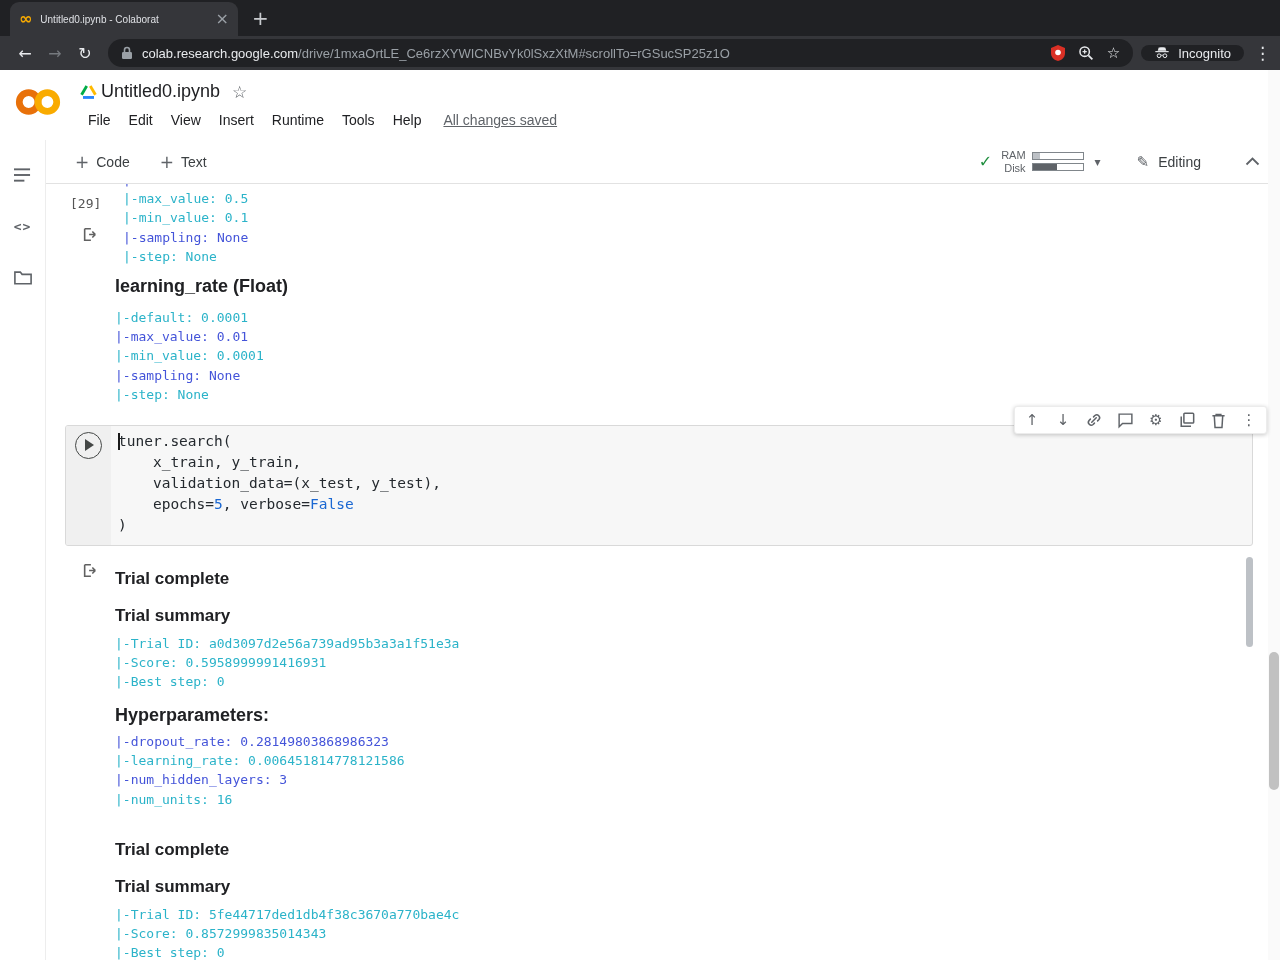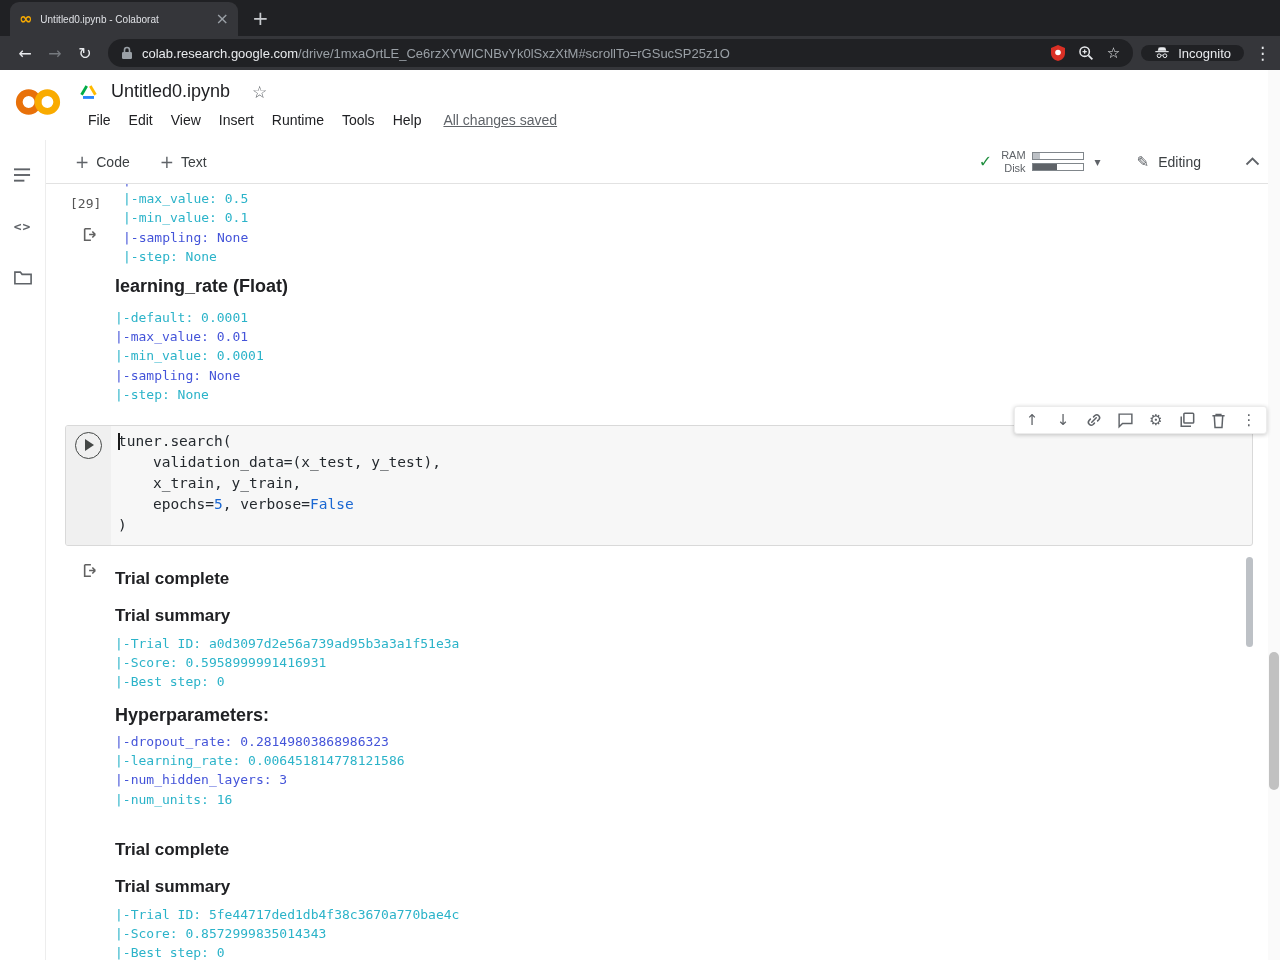--- a/index.html
+++ b/index.html
@@ -33,21 +33,21 @@
   .url .domain { color:#e8eaed; }
   .pill-icons { display:flex; gap:13px; align-items:center; }
   .incog { display:flex; align-items:center; gap:8px; background:#202124; border-radius:14px;
            height:16px; padding:0 13px; color:#e8eaed; font-size:13px; }
   .browser-dots { color:#e8eaed; font-size:17px; margin-left:10px; width:16px; text-align:center; }
 
   
   .colab-header { position:absolute; top:70px; left:0; width:100%; height:70px; background:#fff; }
   .logo { position:absolute; left:12px; top:16px; }
   .title-block { position:absolute; left:80px; top:11px; }
-  .title-row { display:flex; align-items:center; gap:14px; }
+  .title-row { display:flex; align-items:center; gap:4px; }
   .nb-title { font-size:18px; color:#202124; }
   .title-star { color:#5f6368; font-size:17px; margin-left:8px; }
   .menu-row { display:flex; align-items:center; margin-top:8px; margin-left:-1px;
               font-size:14px; color:#202124; }
   .menu-item { padding:2px 9px; cursor:default; }
   .autosave { margin-left:13px; color:#5f6368; text-decoration:underline; font-size:14px; }
   .header-right { position:absolute; right:26px; top:86px; height:40px; display:flex;
                   align-items:center; gap:30px; }
   .hbtn { display:flex; gap:10px; align-items:center; font-size:14px; color:#3c4043; }
   .gear-glyph { font-size:21px; color:#5f6368; }
@@ -342,22 +342,22 @@
       <span class="ct-icon dj">⋮</span>
     </div>
 
     <div class="cell">
       <div class="gutter">
         <span class="playbtn"></span>
       </div>
       <div class="code-area">
         <span class="caret"></span>
         <div class="code-line">tuner.search(</div>
+        <div class="code-line">    x_train, y_train,</div>
         <div class="code-line">    validation_data=(x_test, y_test),</div>
-        <div class="code-line">    x_train, y_train,</div>
         <div class="code-line"><span>    epochs=</span><span style="color: rgb(26, 103, 210);">5</span><span>, verbose=</span><span style="color: rgb(26, 103, 210);">False</span></div>
         <div class="code-line">)</div>
       </div>
     </div>
 
     <span class="abs" style="left:36px; top:378px;">
       <svg width="16" height="17" viewBox="0 0 18 18">
           <path d="M3 2.5 H10 M3 2.5 V15.5 H10" stroke="#616161" stroke-width="1.8" fill="none"></path>
           <path d="M8 9 H15 M15 9 L11.6 5.6 M15 9 L11.6 12.4" stroke="#616161" stroke-width="1.8" fill="none"></path>
         </svg>

